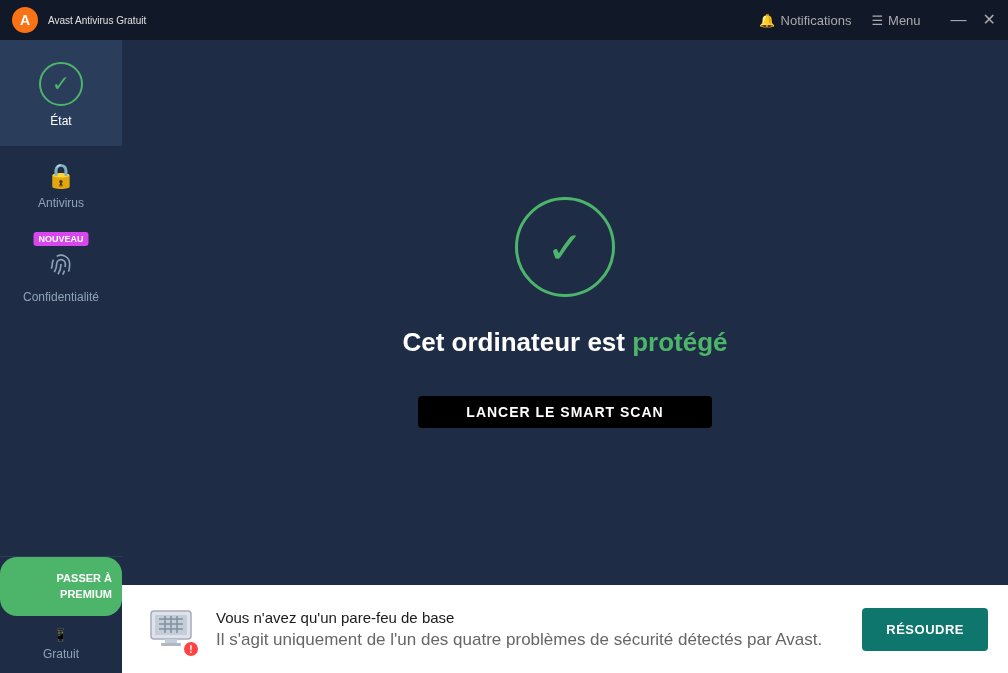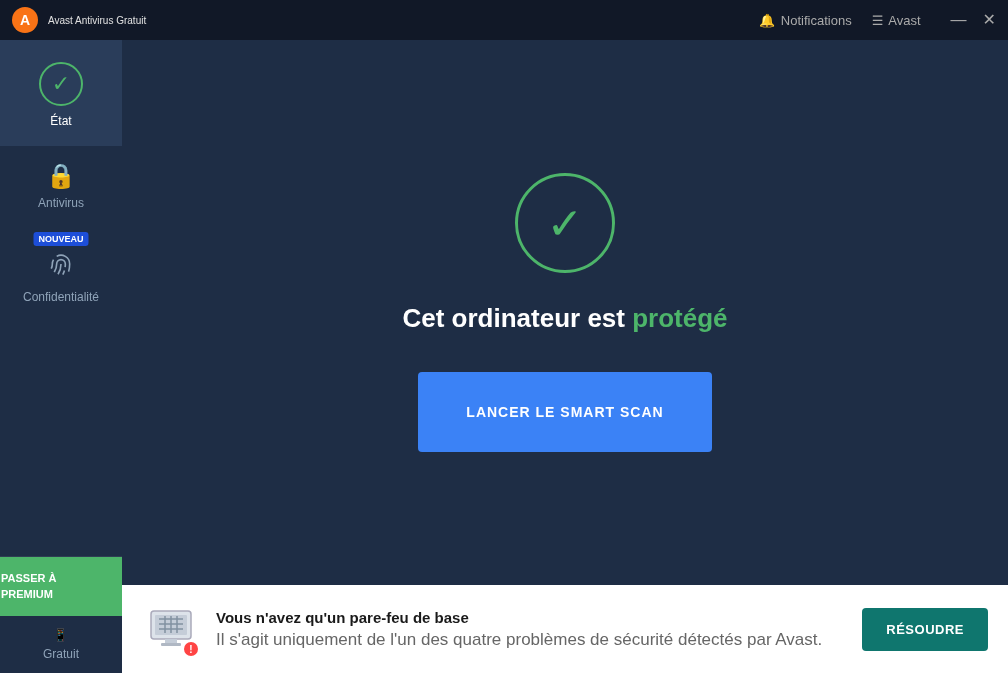--- a/index.html
+++ b/index.html
@@ -115,21 +115,21 @@
       border-radius: 50%;
       border: 2px solid #4db56a;
       display: flex;
       align-items: center;
       justify-content: center;
       color: #4db56a;
       font-size: 22px;
     }
 
     .nouveau-badge {
-      background: #1d4ed8;
+      background: #d946ef;
       color: white;
       font-size: 9px;
       font-weight: bold;
       padding: 2px 5px;
       border-radius: 3px;
       position: absolute;
       top: 8px;
       left: 50%;
       transform: translateX(-50%);
       white-space: nowrap;
@@ -138,24 +138,25 @@
     .sidebar-bottom {
       margin-top: auto;
       border-top: 1px solid rgba(255,255,255,0.08);
     }
 
     .passer-premium-btn {
       background: #4db56a;
       color: white;
       font-size: 11px;
       font-weight: bold;
-      text-align: left;
-      padding: 14px 1px;
+      text-align: right;
+      padding: 14px 10px;
       cursor: pointer;
       line-height: 1.4;
+      border-radius: 17px;
     }
 
     .mobile-item {
       display: flex;
       flex-direction: column;
       align-items: center;
       padding: 12px 10px;
       cursor: pointer;
       color: #8fa3b8;
       font-size: 12px;
@@ -199,24 +200,24 @@
       font-weight: bold;
       color: white;
       margin-bottom: 38px;
       text-align: center;
     }
     .status-text .highlight {
       color: #4db56a;
     }
 
     .scan-button {
-      background: #3b82f6;
+      background: #000000;
       color: white;
       border: none;
-      padding: 32px 48px;
+      padding: 8px 48px;
       font-size: 14px;
       font-weight: bold;
       letter-spacing: 1px;
       border-radius: 4px;
       cursor: pointer;
       text-transform: uppercase;
     }
 
     
     .bottom-banner {
@@ -254,21 +255,21 @@
       color: white;
       font-size: 10px;
       font-weight: bold;
     }
 
     .banner-text {
       flex: 1;
     }
     .banner-title {
       font-size: 15px;
-      font-weight: bold;
+      font-weight: normal;
       color: #1a1a1a;
       margin-bottom: 4px;
     }
     .banner-subtitle {
       font-size: 17px;
       color: #666;
     }
 
     .resoudre-btn {
       background: #0f766e;
@@ -299,21 +300,21 @@
     </div>
     <span class="title-bar-title">Avast Antivirus Gratuit</span>
   </div>
   <div class="title-bar-right">
     <div class="title-bar-action">
       <span>🔔</span>
       <span>Notifications</span>
     </div>
     <div class="title-bar-action">
       <span>☰</span>
-      <span>Avast</span>
+      <span>Menu</span>
     </div>
     <div class="window-controls">
       <span class="win-btn">—</span>
       <span class="win-btn close">✕</span>
     </div>
   </div>
 </div>
 
 <div class="main-layout">
 

